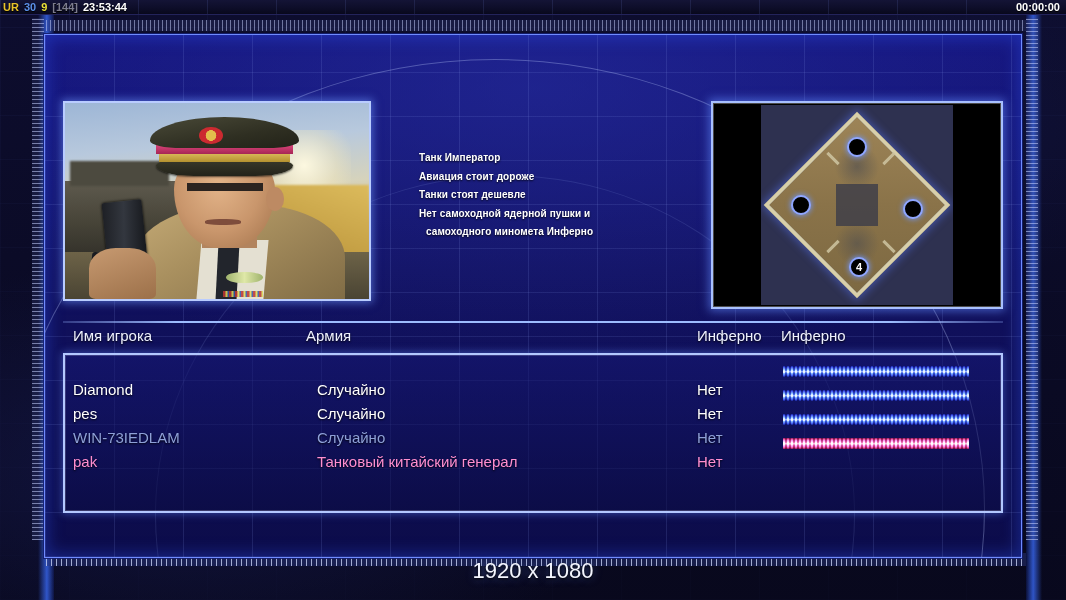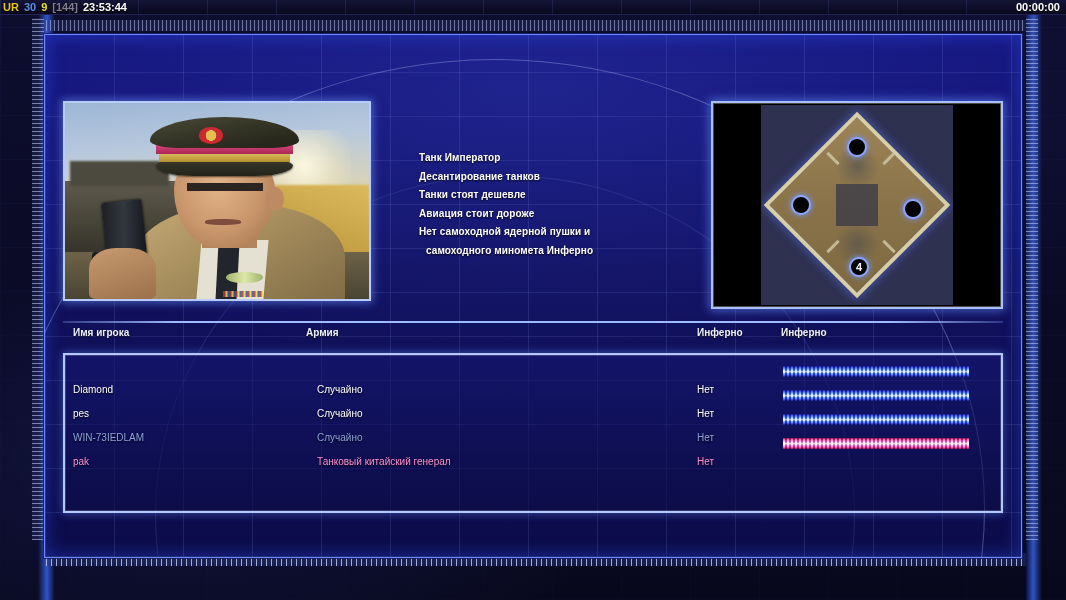--- a/index.html
+++ b/index.html
@@ -364,21 +364,21 @@
     background:linear-gradient(90deg, rgba(150,180,255,.25), #9dbcff 12%, #9dbcff 88%, rgba(150,180,255,.25));
     box-shadow:0 2px 5px -1px rgba(120,170,255,.7);
   }
 
   
   .table-head{
     position:absolute; left:18px; right:18px; top:292px; height:22px;
   }
   .table-head .th{
     position:absolute; top:0;
-    font-size:10px; font-weight:bold; color:#eef1ff;
+    font-size:15px; font-weight:normal; color:#eef1ff;
     text-shadow:0 1px 2px rgba(0,0,0,.9);
     white-space:nowrap;
   }
   .th.c-name{ left:10px; }
   .th.c-army{ left:243px; }
   .th.c-team{ left:634px; }
   .th.c-prog{ left:718px; }
 
   .table-box{
     position:absolute; left:18px; right:18px; top:318px; bottom:44px;
@@ -387,21 +387,21 @@
     background:linear-gradient(180deg, rgba(22,24,118,.55), rgba(11,12,66,.55));
     overflow:hidden;
   }
   .rows{ position:relative; padding:4px 0 0 0; }
   .row{
     position:relative; height:24px;
     display:flex; align-items:center;
   }
   .cell{
     position:absolute;
-    font-size:10px;
+    font-size:15px;
     white-space:nowrap;
     text-shadow:0 1px 2px rgba(0,0,0,.85);
     margin-top:36px;
   }
   .cell.name{ left:8px; }
   .cell.army{ left:252px; }
   .cell.team{ left:632px; }
 
   .row.white .cell{ color:#ffffff; }
   .row.dim   .cell{ color:#8ea0d8; }
@@ -492,23 +492,22 @@
           <div class="p-capbadge"></div>
           <div class="p-gun"></div>
           <div class="p-hand"></div>
           <div class="p-wing"></div>
           <div class="p-ribbon"></div>
         </div>
       </div>
 
       <ul class="desc">
         <li>Танк Император</li>
-        <li>Десантирование танков</li>
+        <li>Авиация стоит дороже</li>
         <li>Танки стоят дешевле</li>
-        <li>Авиация стоит дороже</li>
         <li>Нет самоходной ядерной пушки и</li>
         <li class="indent">самоходного миномета Инферно</li>
       </ul>
 
       <div class="minimap-frame">
         <div class="mm-inner">
           <div class="mm-stage">
             <div class="mm-diamond"></div>
             <div class="mm-center"></div>
             <div class="mm-road" style="left:34%;top:26%;width:16px;height:3px;transform:rotate(45deg);"></div>
@@ -571,14 +570,15 @@
           <span class="cell team">Нет</span>
           <span class="progress">
             <span class="fill pink"></span>
           </span>
         </div>
 
       </div>
     </div>
   </div>
 
+  <div class="res-label">1920 x 1080</div>
 
 </div>
 
 </body></html>

